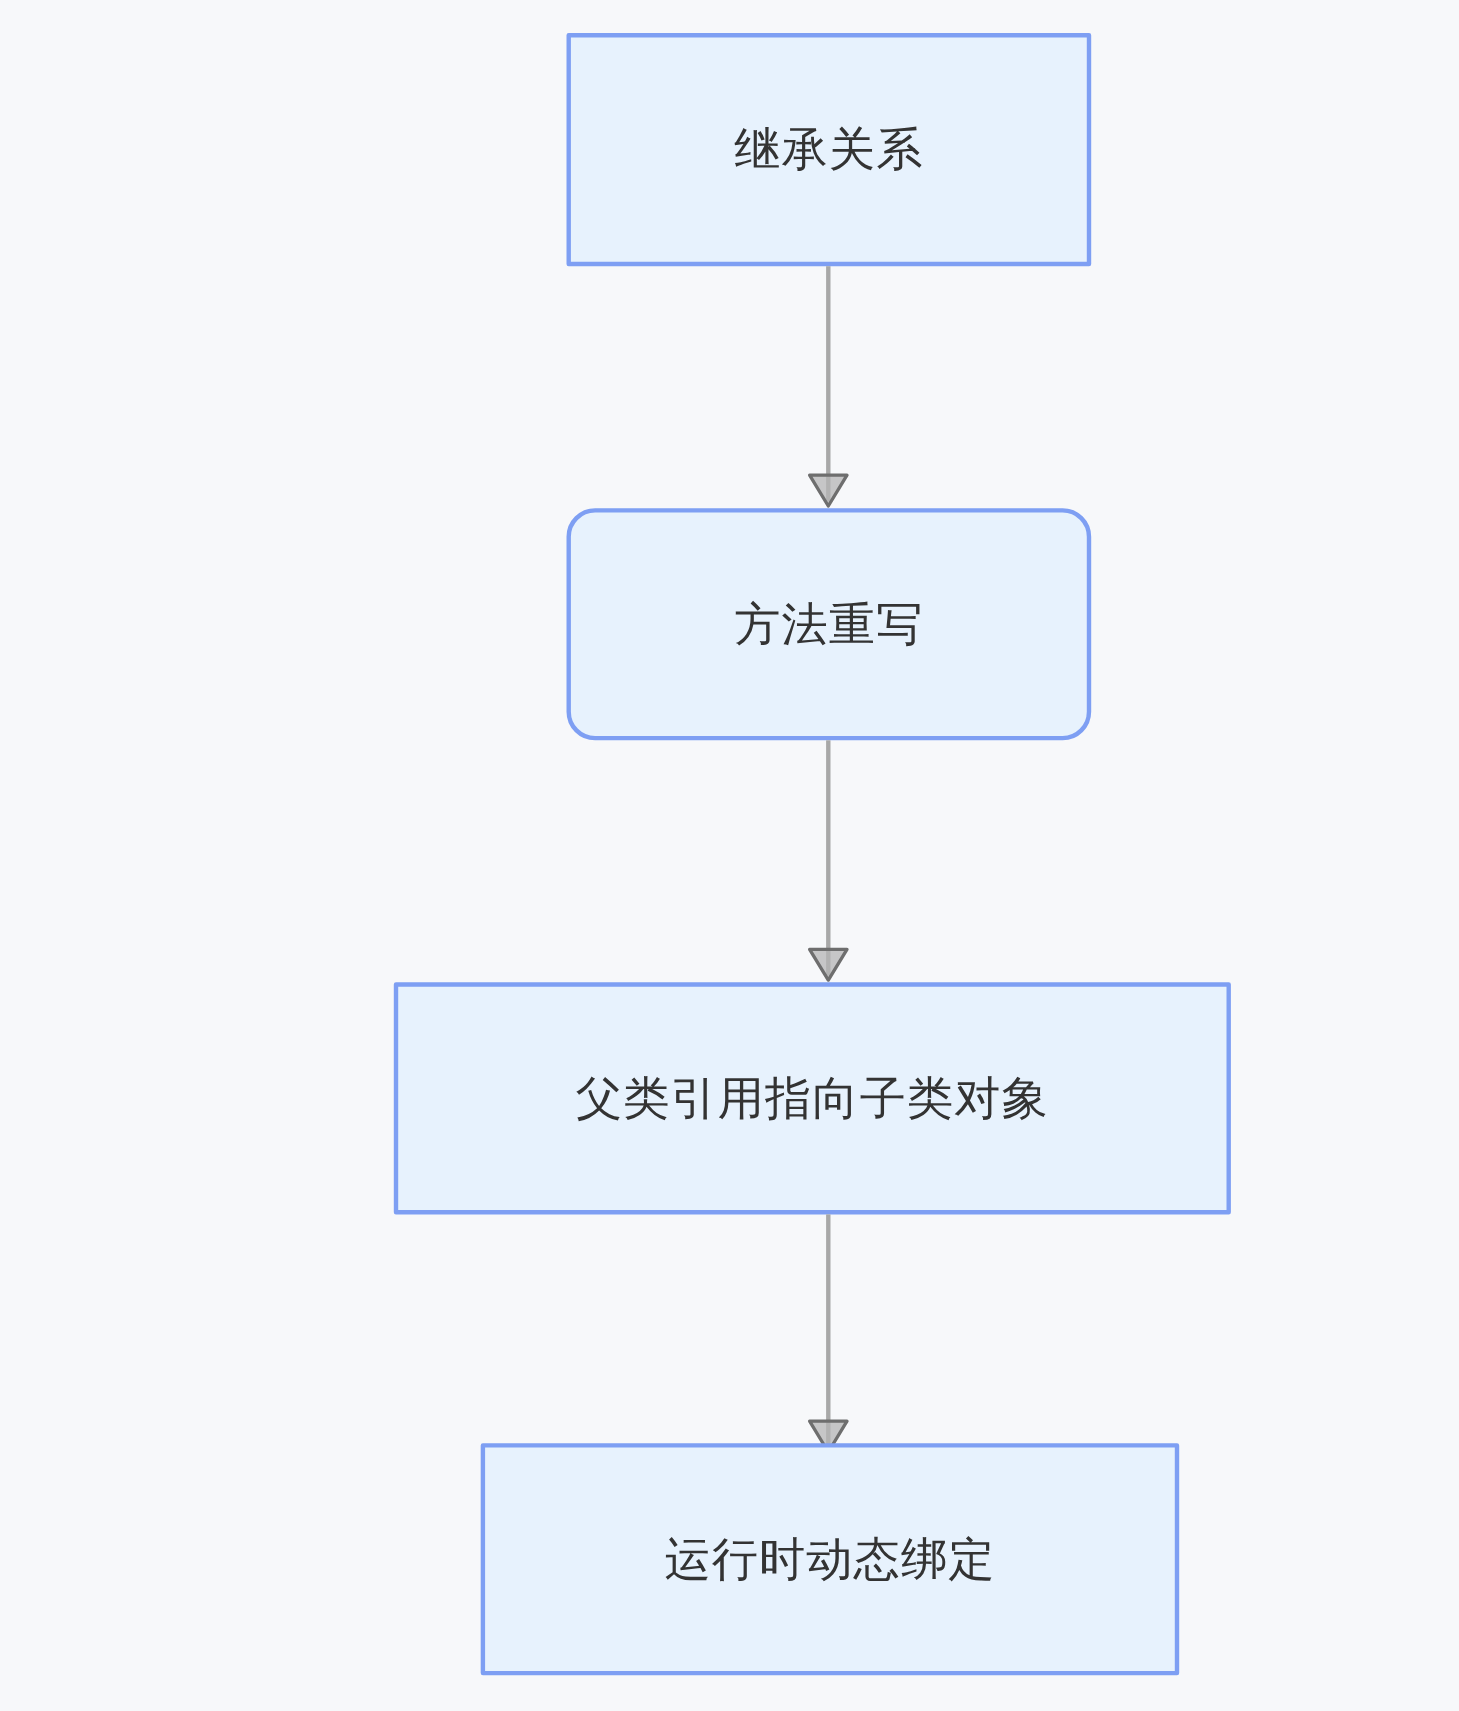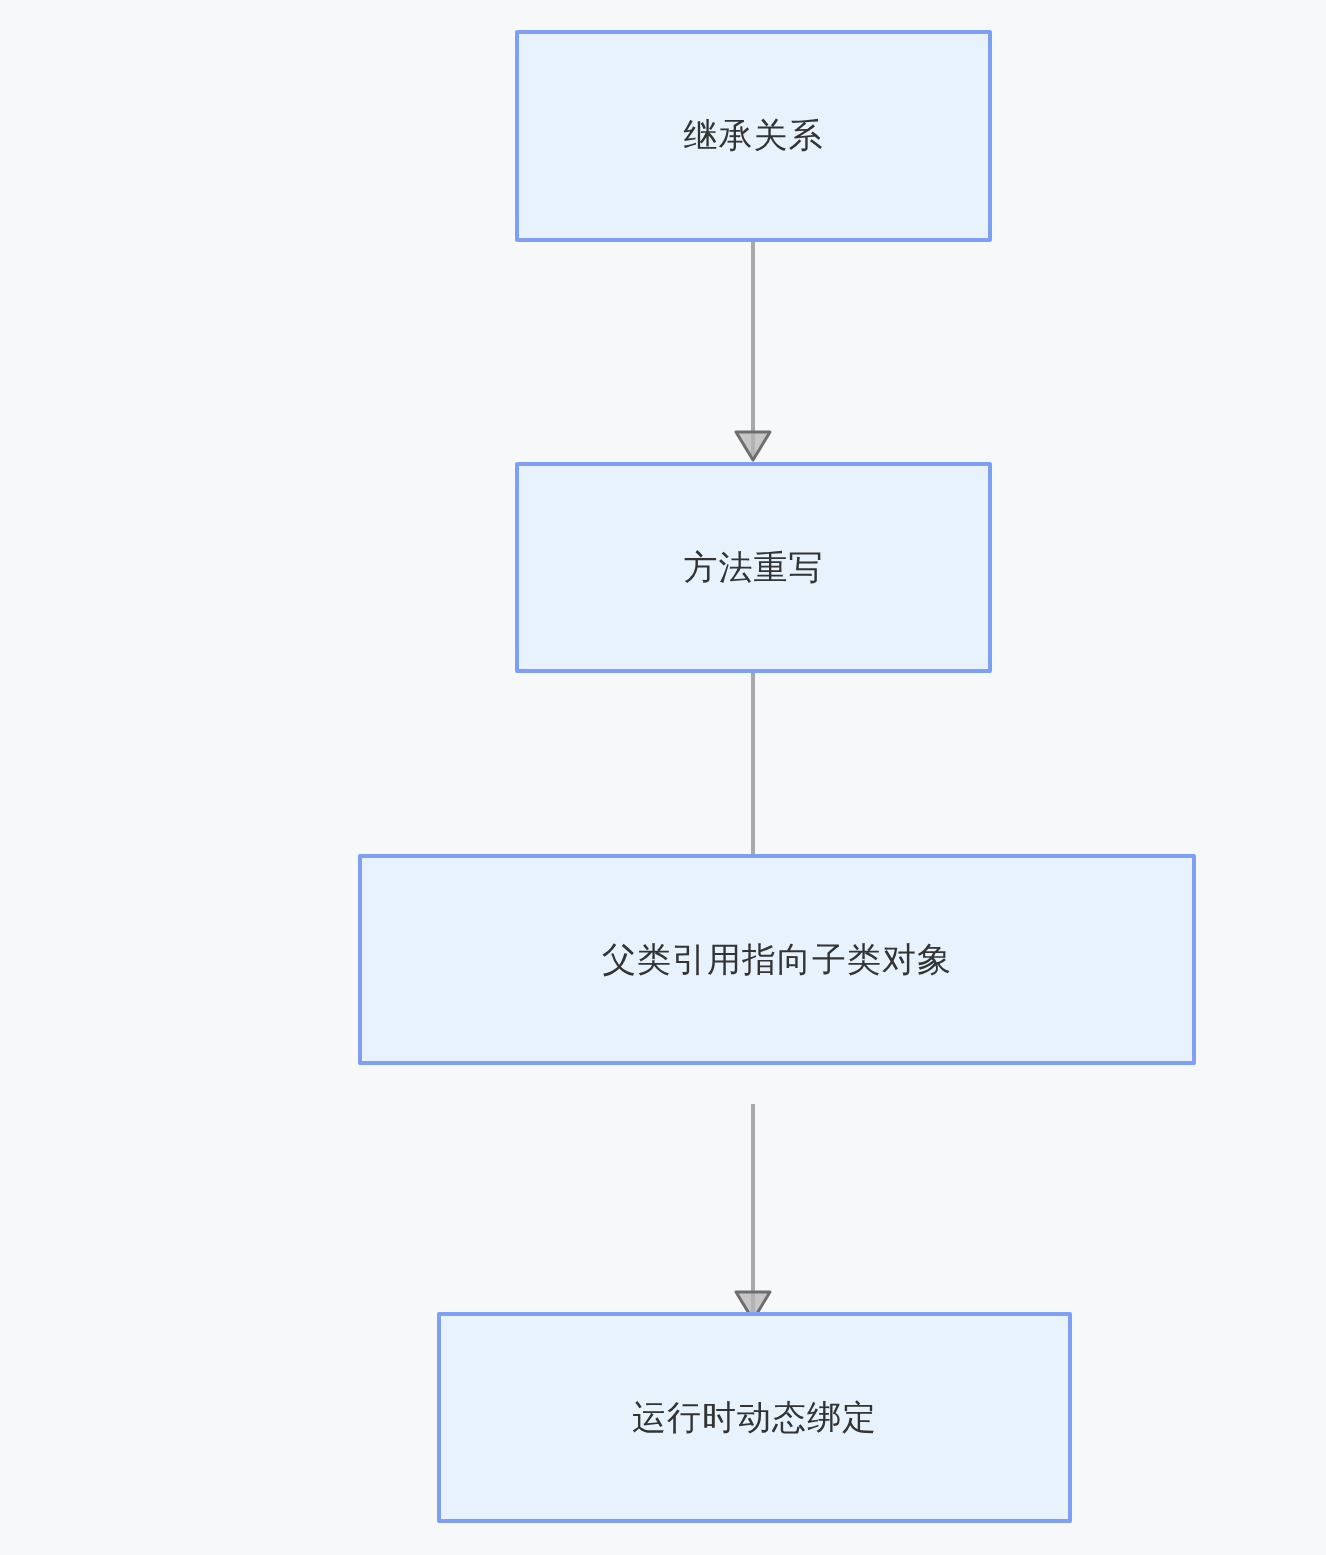--- a/index.html
+++ b/index.html
@@ -26,26 +26,26 @@
   .flow-node {
     position: absolute;
     background: var(--node-fill);
     border: 4px solid var(--node-border);
     border-radius: 2px;
     display: flex;
     align-items: center;
     justify-content: center;
     text-align: center;
     color: var(--node-text);
-    font-size: 34px;
+    font-size: 42px;
     letter-spacing: 1px;
   }
   .node-1 { left: 515px; top: 30px;  width: 477px; height: 212px; }
-  .node-2 { left: 515px; top: 462px; width: 477px; height: 211px; }
-  .node-3 { left: 358px; top: 854px; width: 838px; height: 211px; }
+  .node-2 { left: 515px; top: 462px; width: 477px; height: 211px; border-radius: 26px; }
+  .node-3 { left: 358px; top: 893px; width: 761px; height: 211px; }
   .node-4 { left: 437px; top: 1312px; width: 635px; height: 211px; }
 
   .arrow {
     position: absolute;
     width: 38px;
     left: 734px;
   }
   .arrow-1 { top: 242px;  height: 220px; }
   .arrow-2 { top: 673px;  height: 220px; }
   .arrow-3 { top: 1104px; height: 218px; }

